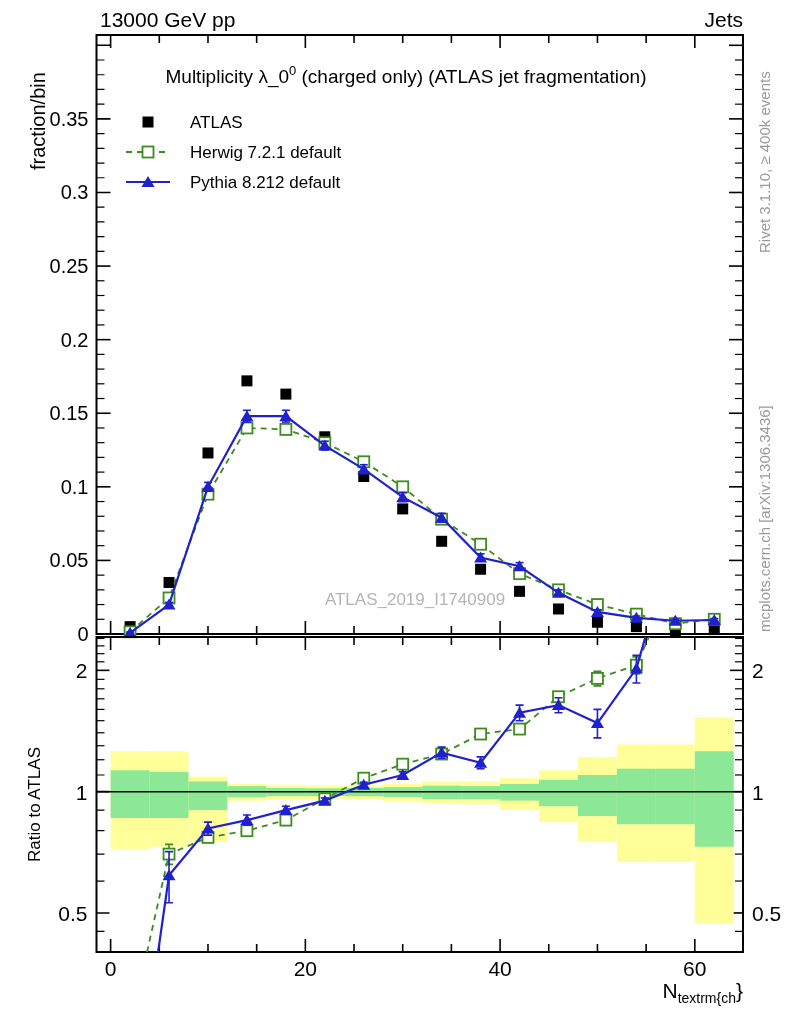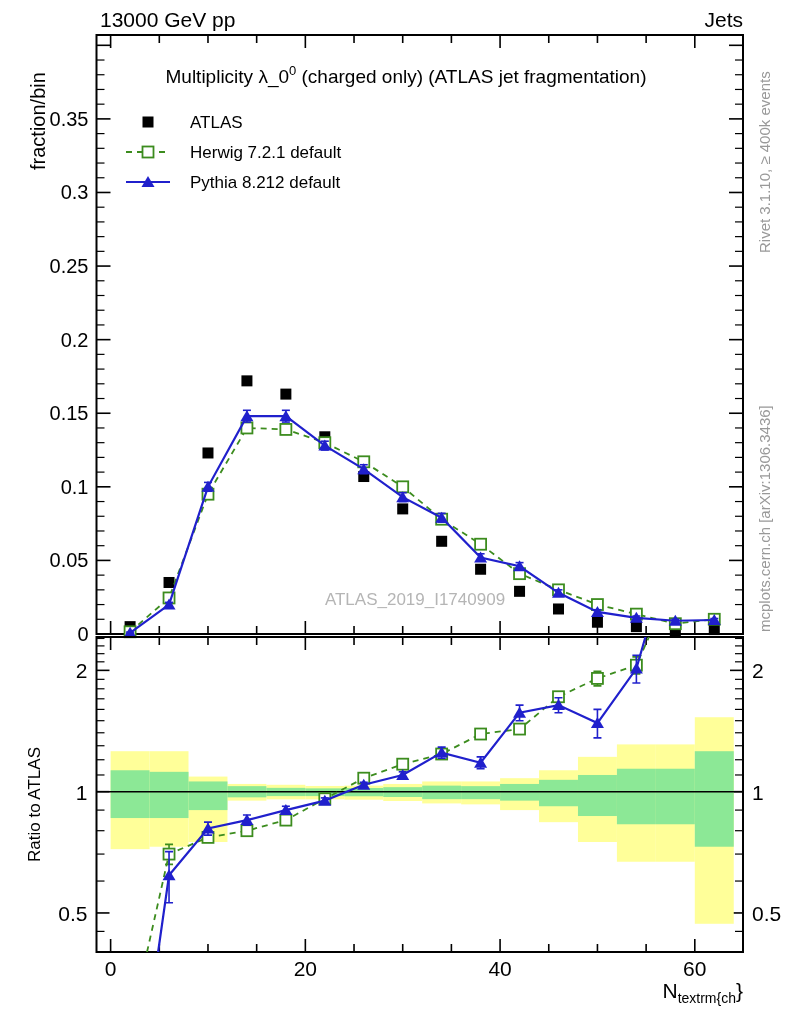--- a/index.html
+++ b/index.html
@@ -1,16 +1,16 @@
 <!DOCTYPE html>
 <html><head>
 <meta charset="utf-8">
 <style>
   html,body{margin:0;padding:0;background:#fff;}
-  #stage{position:relative;width:786px;height:1024px;background:#fff;overflow:hidden;}
+  #stage{position:relative;width:786px;height:1024px;background:#fff;overflow:hidden;border-radius:11px;}
   svg{position:absolute;left:0;top:0;}
   svg text{font-family:"Liberation Sans","DejaVu Sans",sans-serif;fill:#000;}
   .hdr{font-size:21px;}
   .ttl{font-size:19px;}
   .cap{font-size:15px;fill:#999999;}
   .wm{font-size:17px;fill:#b5b5b5;}
   .axlab{font-size:20px;}
   .rlab{font-size:17px;}
   .xl{font-size:21px;}
   .xls{font-size:14px;}

